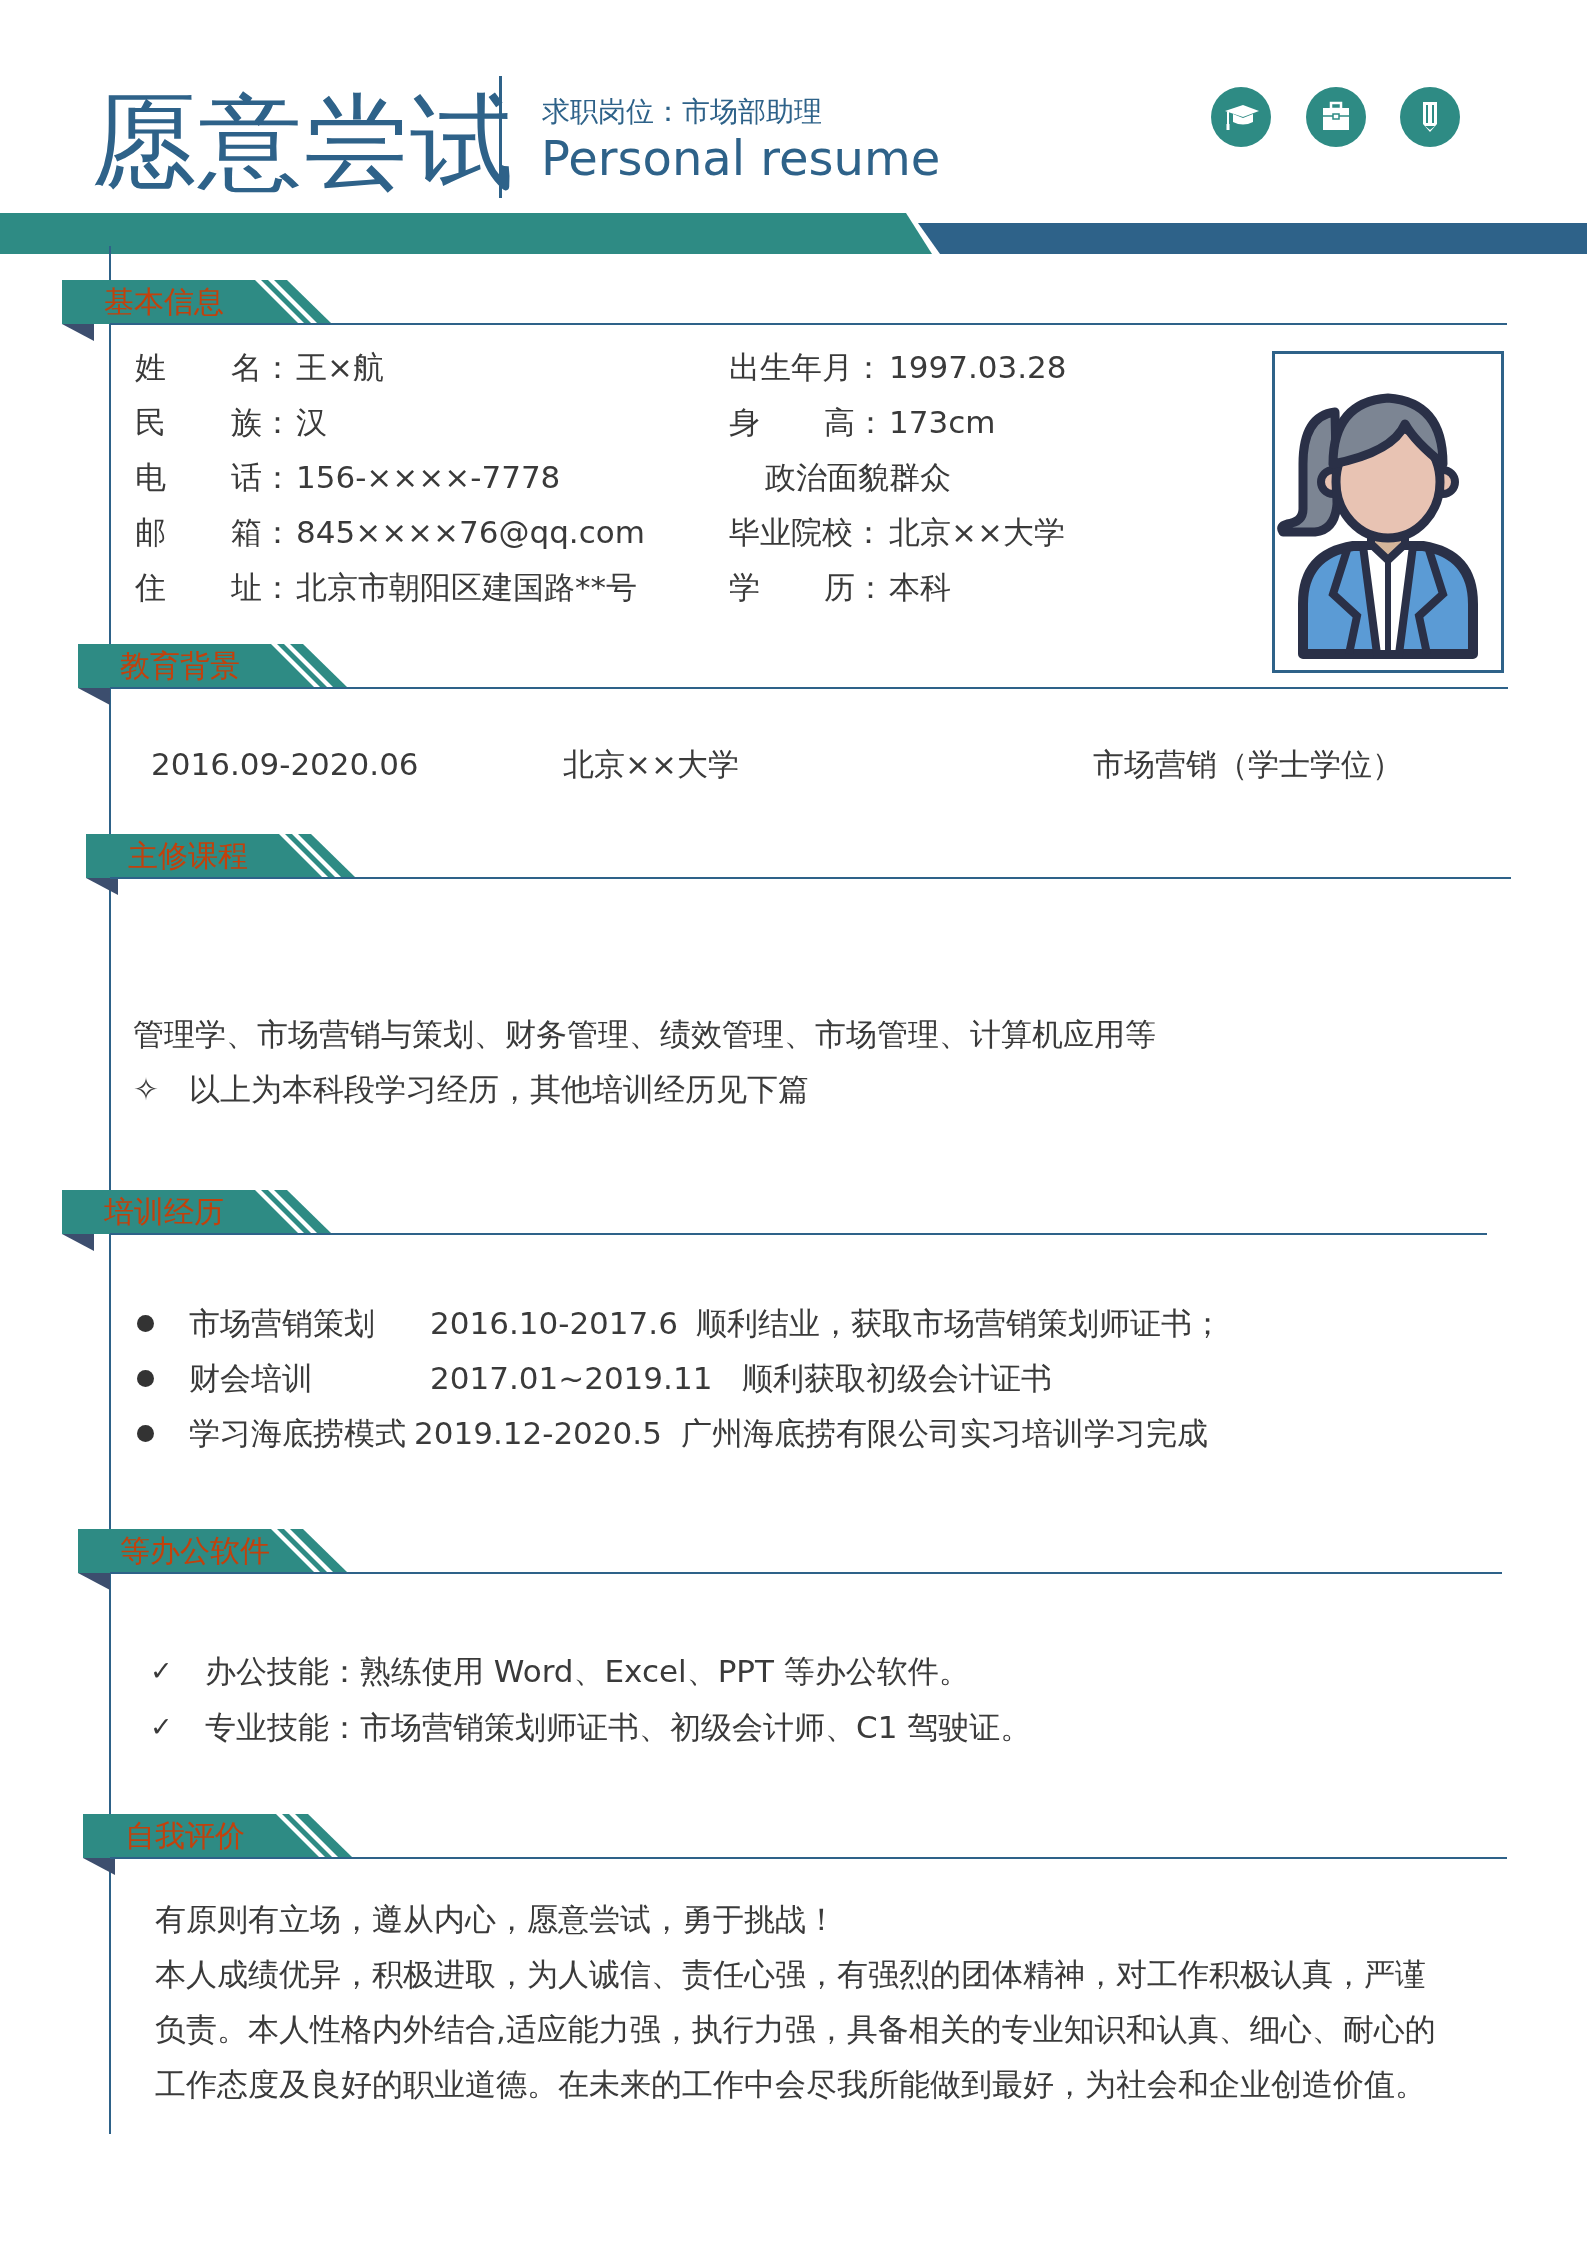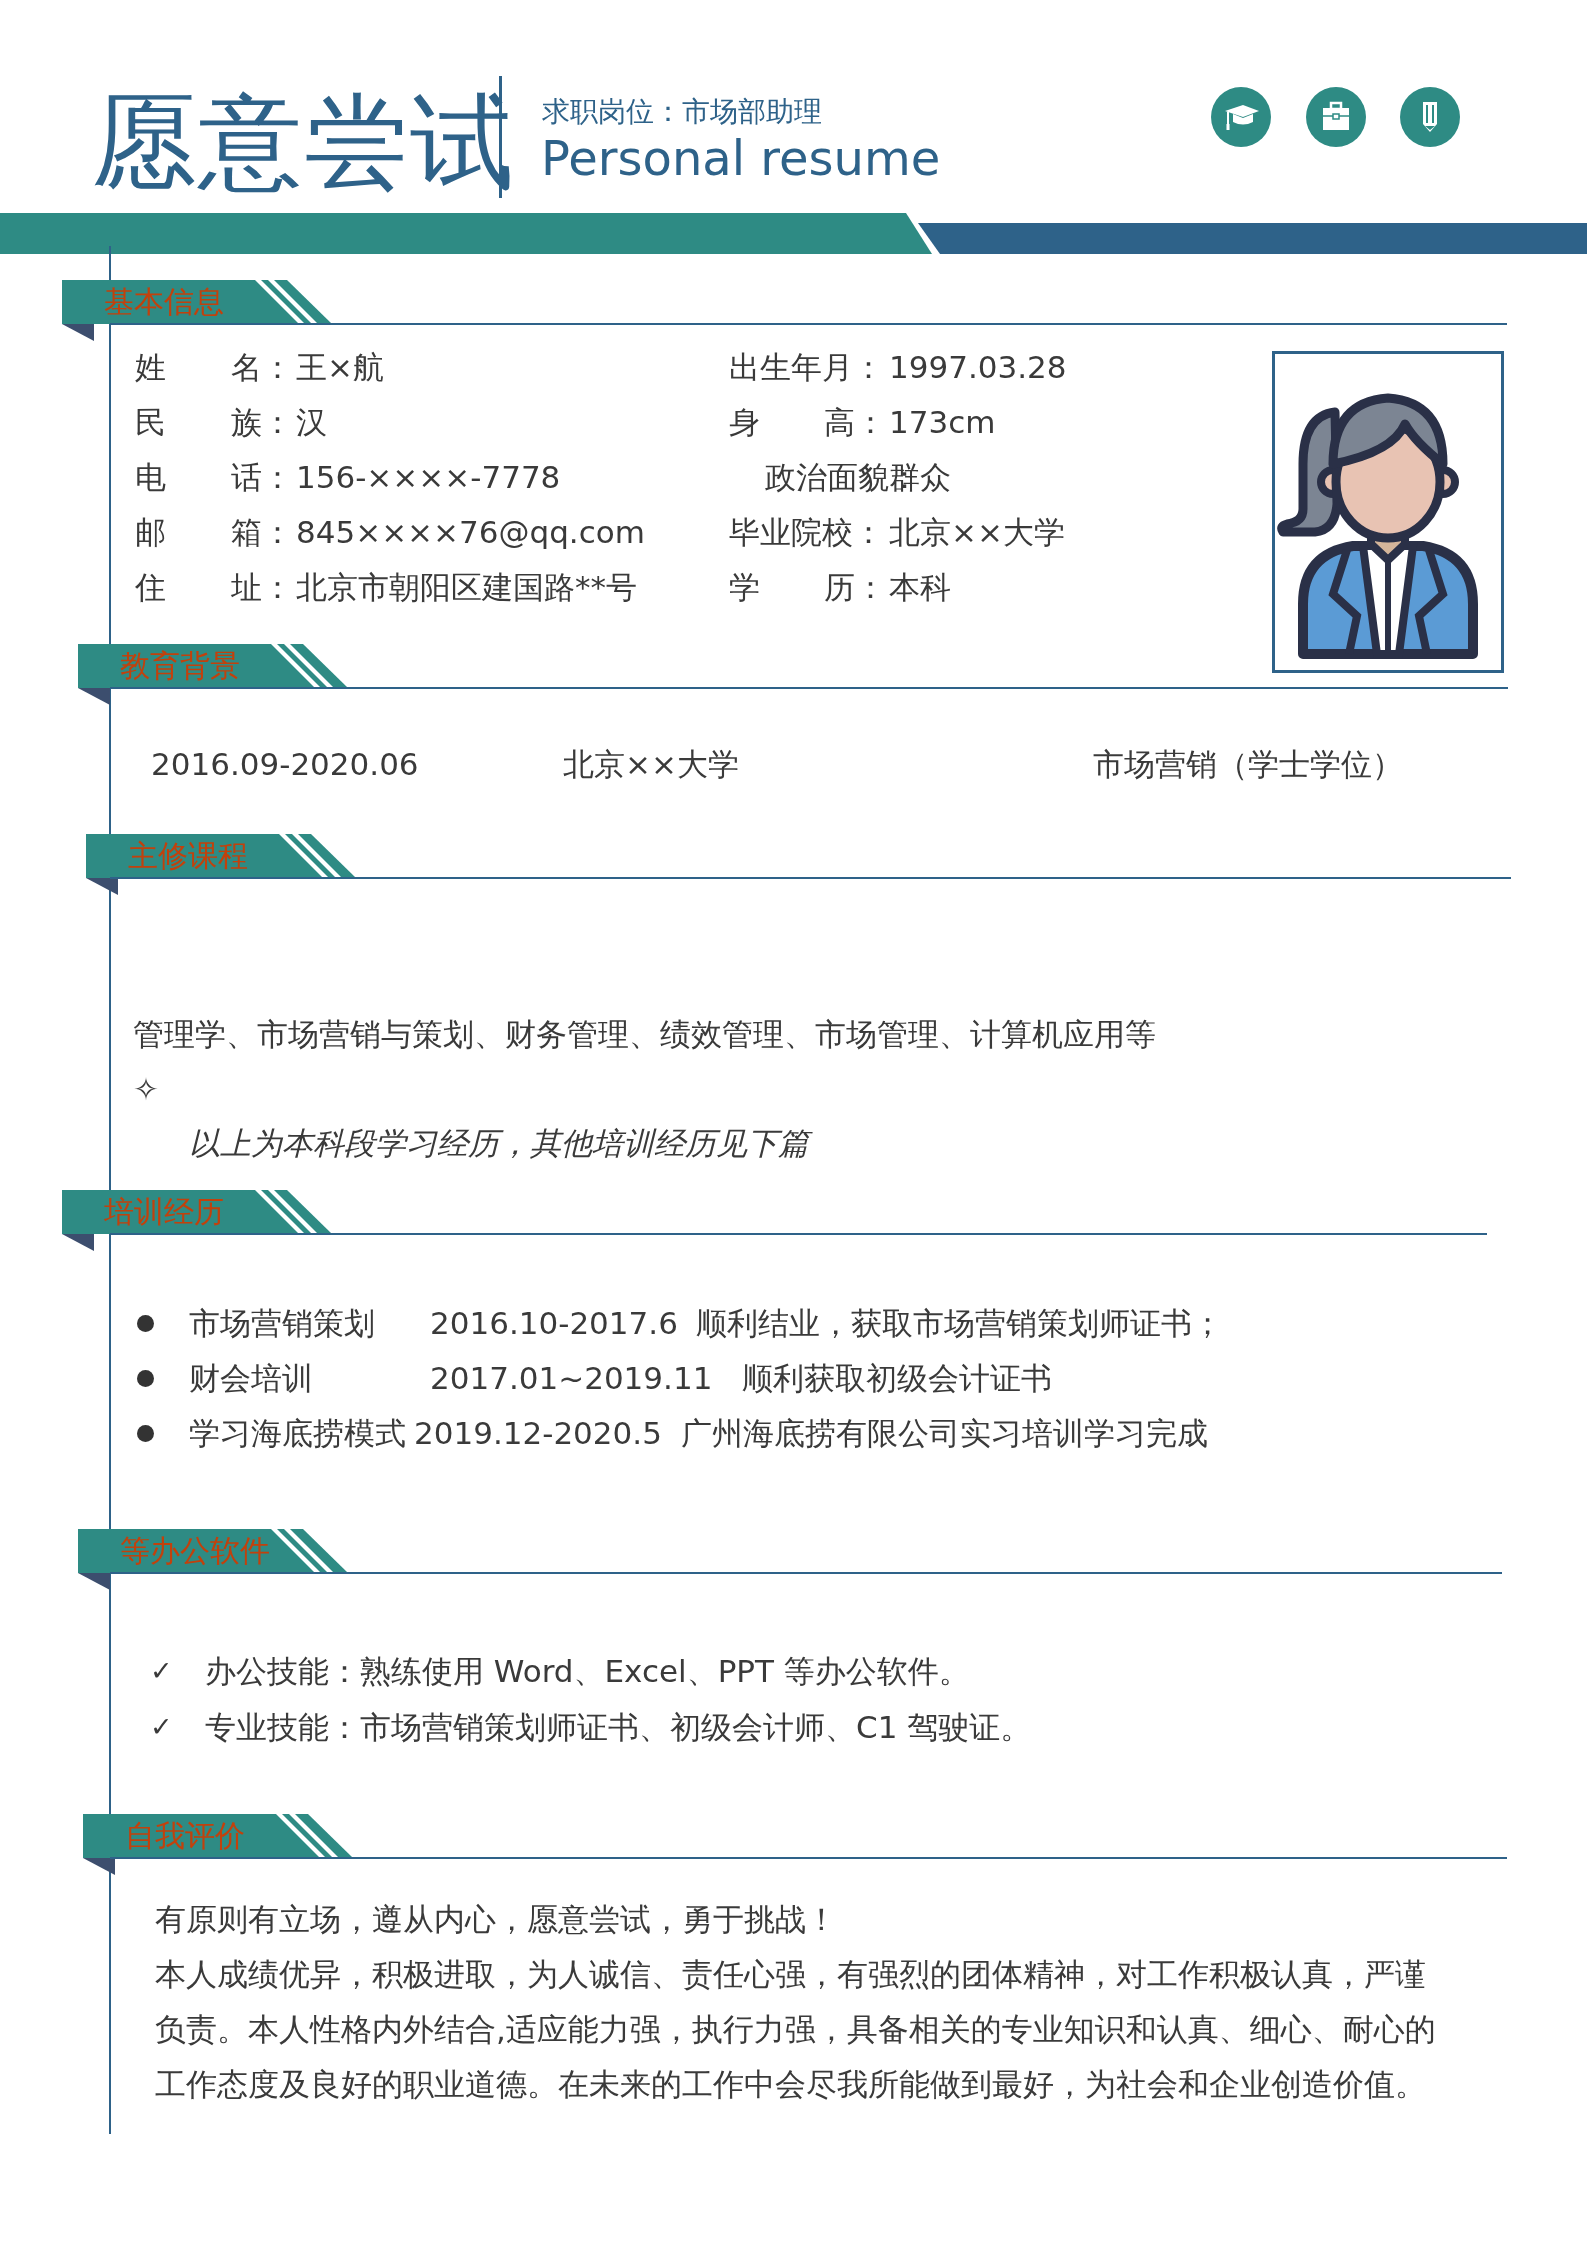--- a/index.html
+++ b/index.html
@@ -164,21 +164,21 @@
 <div class="sec" style="left:86px; top:834px; width:1425px;">
   <div class="tab"></div>
   <div class="stripe s1"></div>
   <div class="stripe s2"></div>
   <div class="fold"></div>
   <div class="uline" style="left:24px; right:0;"></div>
   <div class="label">主修课程</div>
 </div>
 <div class="txt" style="left:133px; top:1014px;">管理学、市场营销与策划、财务管理、绩效管理、市场管理、计算机应用等</div>
 <div class="txt" style="left:133px; top:1069px;">✧</div>
-<div class="txt" style="left:189px; top:1123px;font-style:italic;">以上为本科段学习经历，其他培训经历见下篇</div>
+<div class="txt" style="left:189px; top:1069px;">以上为本科段学习经历，其他培训经历见下篇</div>
 
 <div class="sec" style="left:62px; top:1190px; width:1425px;">
   <div class="tab"></div>
   <div class="stripe s1"></div>
   <div class="stripe s2"></div>
   <div class="fold"></div>
   <div class="uline" style="left:48px; right:0;"></div>
   <div class="label">培训经历</div>
 </div>
 

